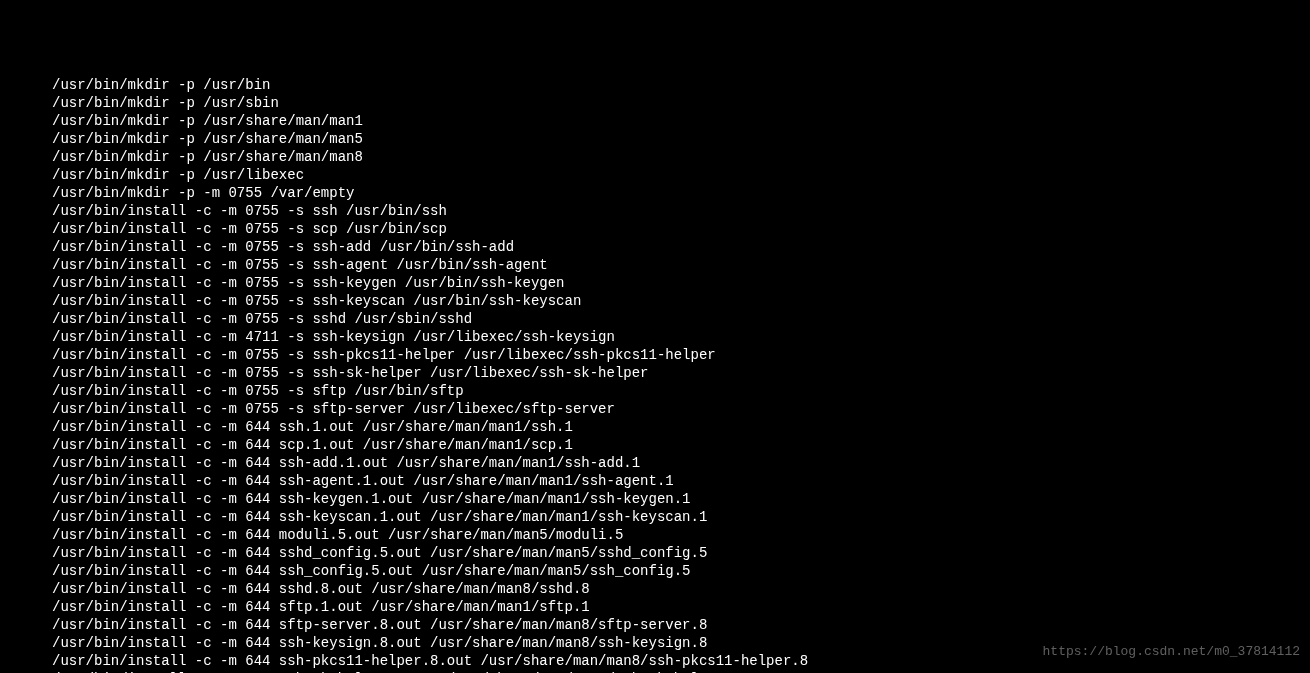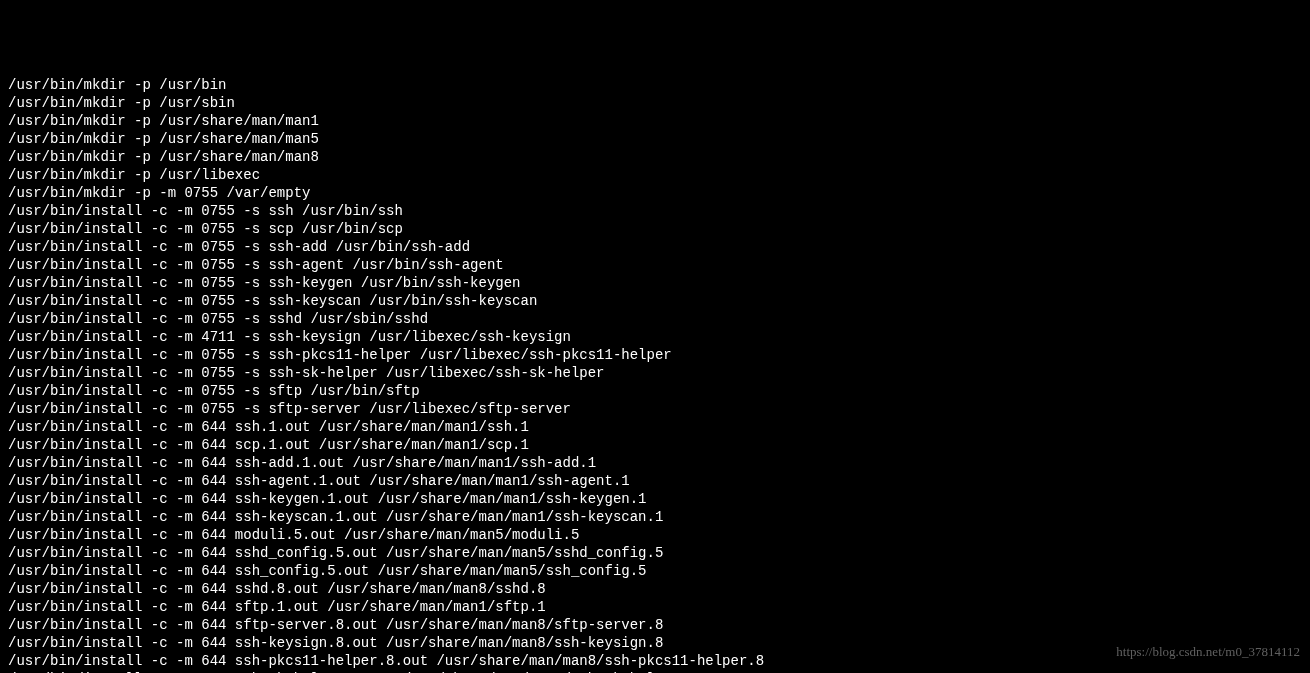--- a/index.html
+++ b/index.html
@@ -15,27 +15,28 @@
       line-height: 18px;
       padding: 4px 8px;
       white-space: pre;
       width: 1310px;
       height: 673px;
       overflow: hidden;
       position: relative;
     }
     .terminal-line {
       display: block;
+      margin-left: 44px;
     }
     .watermark {
       position: absolute;
       bottom: 12px;
       right: 10px;
       color: #888888;
-      font-family: Liberation Serif, serif;
+      font-family: Liberation Mono, monospace;
       font-size: 13px;
       opacity: 0.7;
     }
   </style>
 </head>
 <body>
 
 
 
 <div id="terminal-container"><span class="terminal-line">/usr/bin/mkdir -p /usr/bin</span><span class="terminal-line">/usr/bin/mkdir -p /usr/sbin</span><span class="terminal-line">/usr/bin/mkdir -p /usr/share/man/man1</span><span class="terminal-line">/usr/bin/mkdir -p /usr/share/man/man5</span><span class="terminal-line">/usr/bin/mkdir -p /usr/share/man/man8</span><span class="terminal-line">/usr/bin/mkdir -p /usr/libexec</span><span class="terminal-line">/usr/bin/mkdir -p -m 0755 /var/empty</span><span class="terminal-line">/usr/bin/install -c -m 0755 -s ssh /usr/bin/ssh</span><span class="terminal-line">/usr/bin/install -c -m 0755 -s scp /usr/bin/scp</span><span class="terminal-line">/usr/bin/install -c -m 0755 -s ssh-add /usr/bin/ssh-add</span><span class="terminal-line">/usr/bin/install -c -m 0755 -s ssh-agent /usr/bin/ssh-agent</span><span class="terminal-line">/usr/bin/install -c -m 0755 -s ssh-keygen /usr/bin/ssh-keygen</span><span class="terminal-line">/usr/bin/install -c -m 0755 -s ssh-keyscan /usr/bin/ssh-keyscan</span><span class="terminal-line">/usr/bin/install -c -m 0755 -s sshd /usr/sbin/sshd</span><span class="terminal-line">/usr/bin/install -c -m 4711 -s ssh-keysign /usr/libexec/ssh-keysign</span><span class="terminal-line">/usr/bin/install -c -m 0755 -s ssh-pkcs11-helper /usr/libexec/ssh-pkcs11-helper</span><span class="terminal-line">/usr/bin/install -c -m 0755 -s ssh-sk-helper /usr/libexec/ssh-sk-helper</span><span class="terminal-line">/usr/bin/install -c -m 0755 -s sftp /usr/bin/sftp</span><span class="terminal-line">/usr/bin/install -c -m 0755 -s sftp-server /usr/libexec/sftp-server</span><span class="terminal-line">/usr/bin/install -c -m 644 ssh.1.out /usr/share/man/man1/ssh.1</span><span class="terminal-line">/usr/bin/install -c -m 644 scp.1.out /usr/share/man/man1/scp.1</span><span class="terminal-line">/usr/bin/install -c -m 644 ssh-add.1.out /usr/share/man/man1/ssh-add.1</span><span class="terminal-line">/usr/bin/install -c -m 644 ssh-agent.1.out /usr/share/man/man1/ssh-agent.1</span><span class="terminal-line">/usr/bin/install -c -m 644 ssh-keygen.1.out /usr/share/man/man1/ssh-keygen.1</span><span class="terminal-line">/usr/bin/install -c -m 644 ssh-keyscan.1.out /usr/share/man/man1/ssh-keyscan.1</span><span class="terminal-line">/usr/bin/install -c -m 644 moduli.5.out /usr/share/man/man5/moduli.5</span><span class="terminal-line">/usr/bin/install -c -m 644 sshd_config.5.out /usr/share/man/man5/sshd_config.5</span><span class="terminal-line">/usr/bin/install -c -m 644 ssh_config.5.out /usr/share/man/man5/ssh_config.5</span><span class="terminal-line">/usr/bin/install -c -m 644 sshd.8.out /usr/share/man/man8/sshd.8</span><span class="terminal-line">/usr/bin/install -c -m 644 sftp.1.out /usr/share/man/man1/sftp.1</span><span class="terminal-line">/usr/bin/install -c -m 644 sftp-server.8.out /usr/share/man/man8/sftp-server.8</span><span class="terminal-line">/usr/bin/install -c -m 644 ssh-keysign.8.out /usr/share/man/man8/ssh-keysign.8</span><span class="terminal-line">/usr/bin/install -c -m 644 ssh-pkcs11-helper.8.out /usr/share/man/man8/ssh-pkcs11-helper.8</span><span class="terminal-line">/usr/bin/install -c -m 644 ssh-sk-helper.8.out /usr/share/man/man8/ssh-sk-helper.8</span></div>

